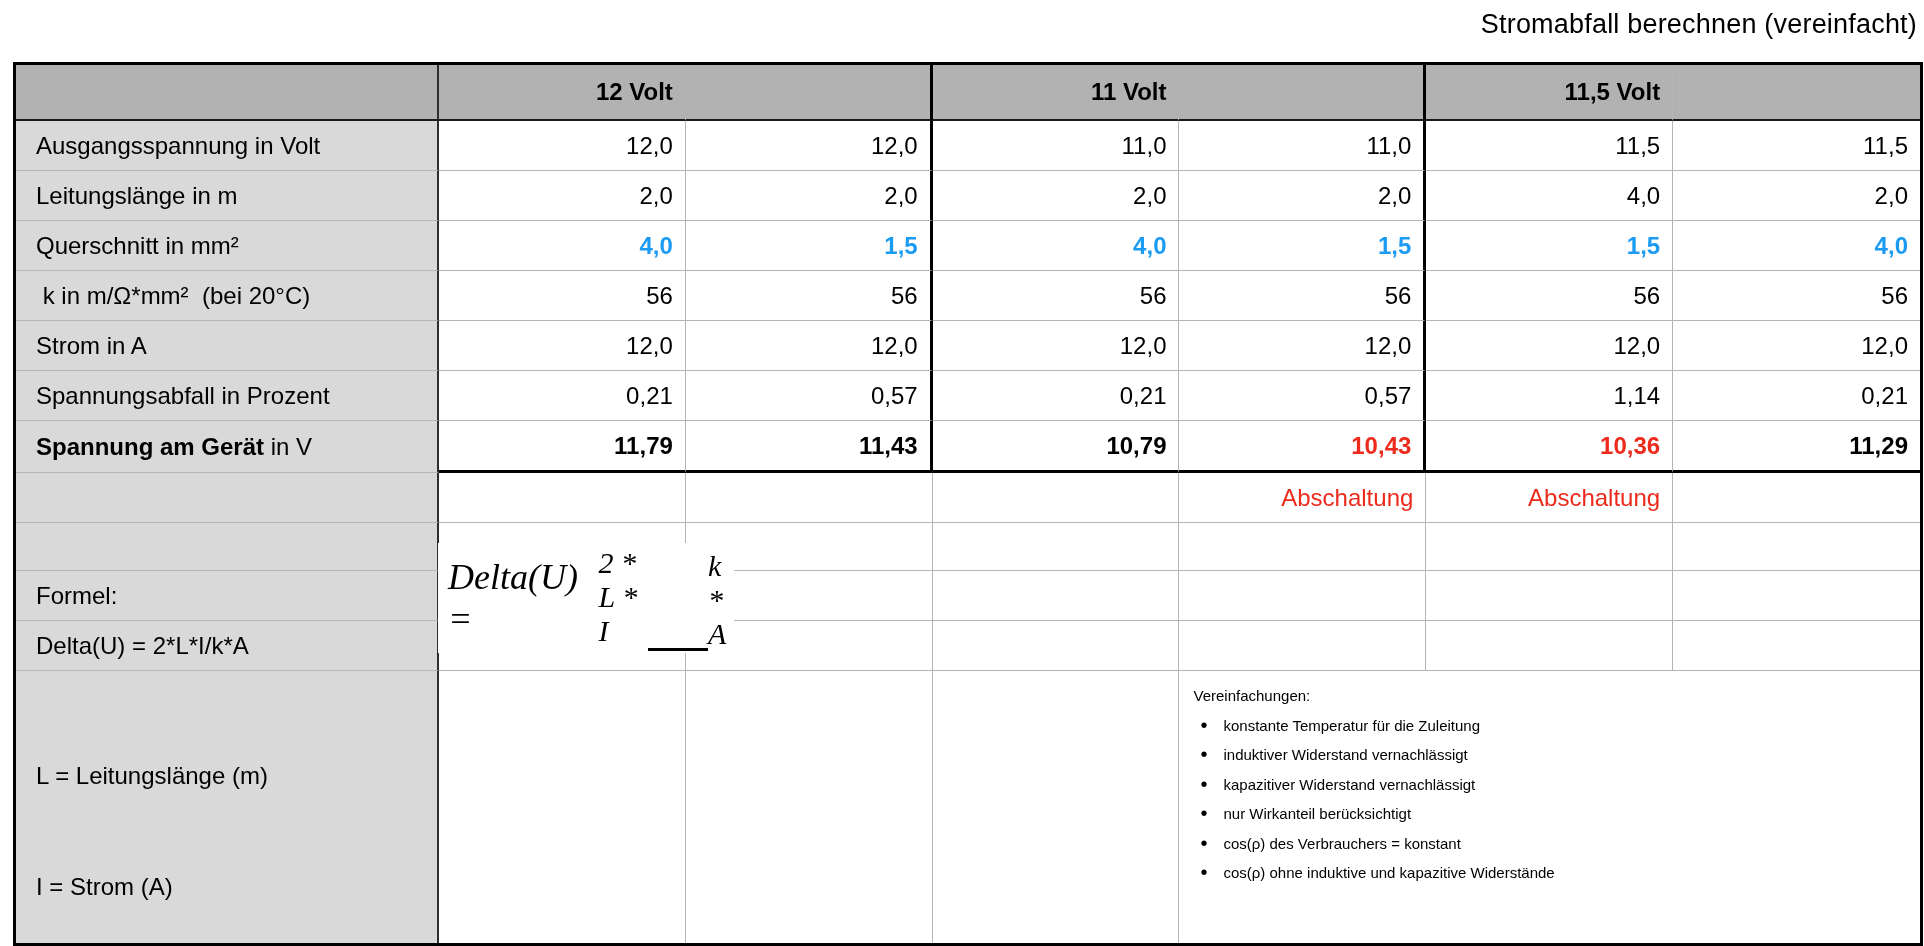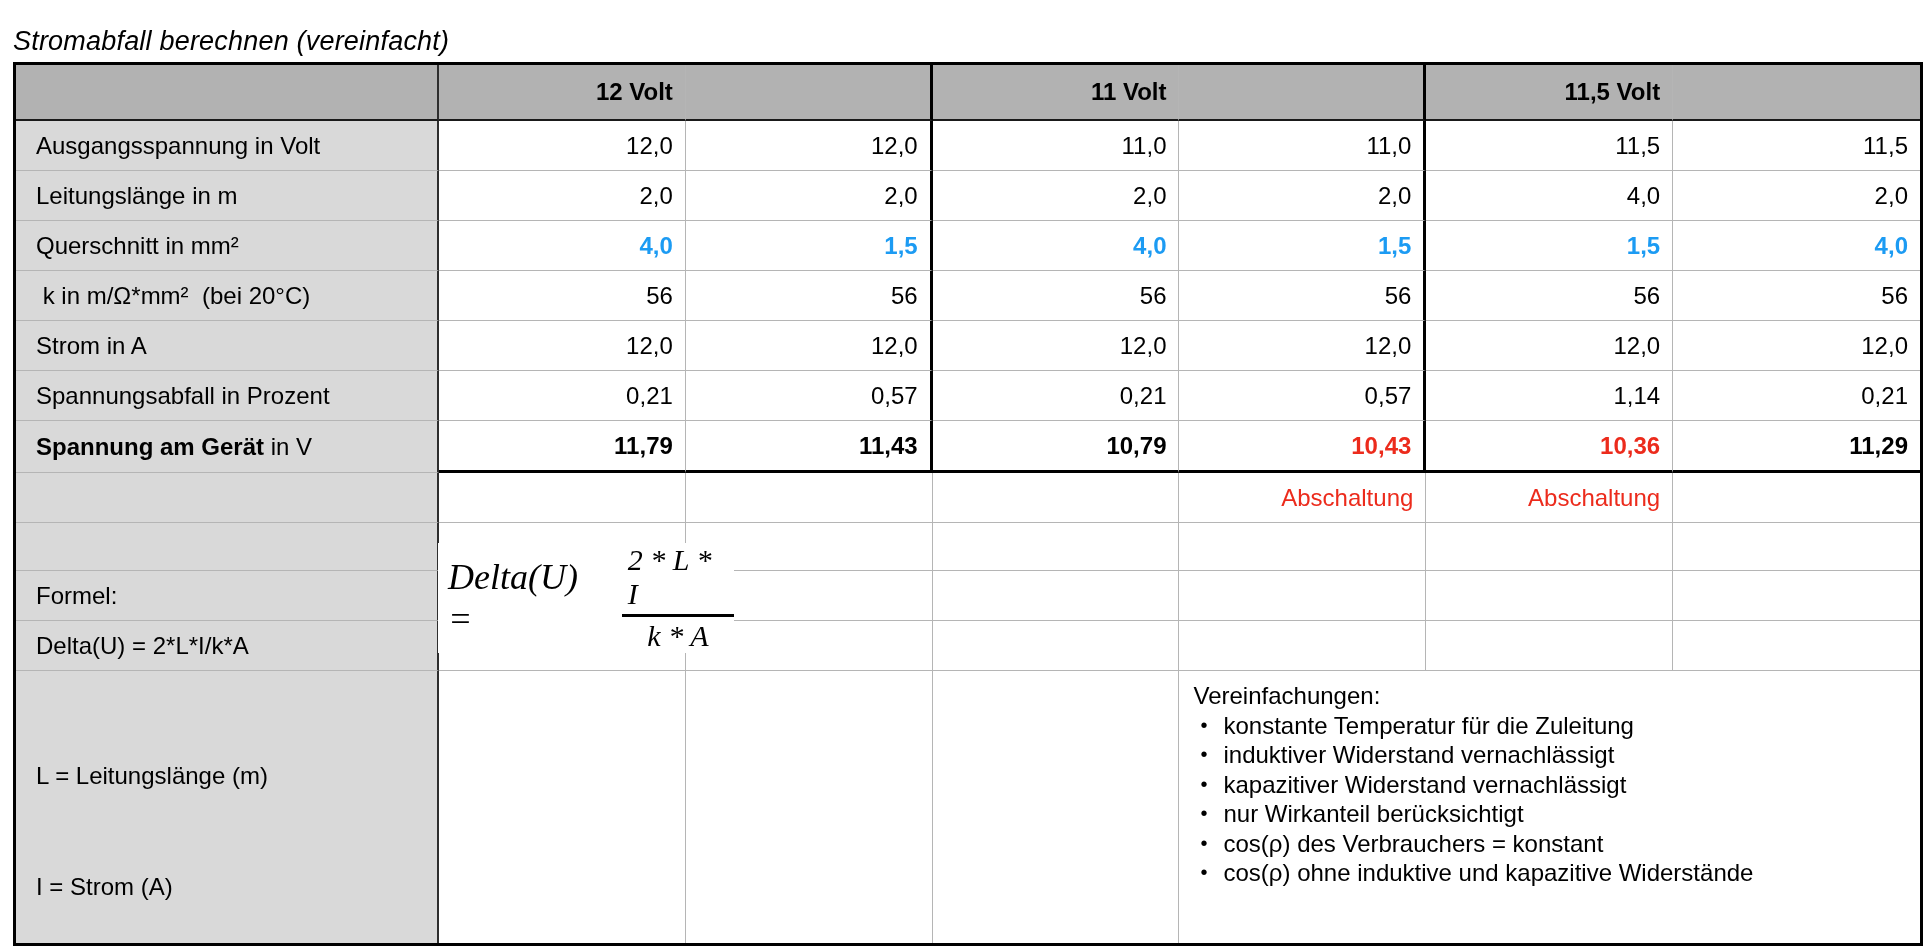--- a/index.html
+++ b/index.html
@@ -5,22 +5,22 @@
   html,body{margin:0;padding:0;}
   body{
     width:1924px;height:946px;background:#fff;position:relative;overflow:hidden;
     font-family:"Liberation Sans","DejaVu Sans",sans-serif;color:#000;
   }
   :root{
     --blue:#1c9bf3; --red:#ec2b1c; --header_gray:#b2b2b2; --label_gray:#d9d9d9;
     --grid:#b5b5b5; --dark:#1a1a1a;
   }
   .title{
-    position:absolute;left:13px;top:26px;width:1904px;text-align:left;
-    font-size:27px;letter-spacing:.2px;font-style:italic;
+    position:absolute;left:13px;top:9px;width:1904px;text-align:right;
+    font-size:27px;letter-spacing:.2px;
   }
   .t{
     position:absolute;left:13px;top:62px;width:1904px;height:878px;
     border:3px solid #000;background:#fff;
     display:grid;
     grid-template-columns:423px repeat(6,1fr);
     grid-template-rows:56px 50px 50px 50px 50px 50px 50px 52px 50px 48px 50px 50px 272px;
   }
   .c{
     border-right:1px solid var(--grid);
@@ -47,35 +47,35 @@
   .redbold{color:var(--red);font-weight:700;}
   .nr{border-right:none;}
   .nb{border-bottom:none;}
   
   .legend{
     display:block;padding-top:12px;line-height:37px;font-size:24px;
   }
   
   .verein{
     grid-column:5 / span 3;display:block;
-    padding:10px 0 4px 14px;font-size:24px;line-height:29.5px;
+    padding:10px 0 4px 14px;font-size:15px;line-height:29.5px;
   }
   .verein .vi{position:relative;padding-left:30px;}
   .verein .vi::before{
     content:"\2022";position:absolute;left:7px;top:0;font-size:20px;
   }
   
   .formula{
     position:absolute;left:438px;top:543px;width:296px;height:110px;
     background:#fff;z-index:2;
     display:flex;align-items:center;
     font-family:"Liberation Serif","DejaVu Serif",serif;font-style:italic;
   }
   .f-lhs{font-size:36px;padding-left:10px;}
-  .frac{display:flex;flex-direction:column;align-items:center;margin-left:12px;}
+  .frac{display:flex;flex-direction:row;align-items:flex-end;margin-left:12px;}
   .f-num{font-size:30px;padding:0 6px 3px 6px;}
   .f-bar{width:100%;border-top:3px solid #000;height:0;}
   .f-den{font-size:30px;padding-top:2px;}
 </style>
 </head>
 <body>
 
 <div class="title">Stromabfall berechnen (vereinfacht)</div>
 
 <div class="t">

